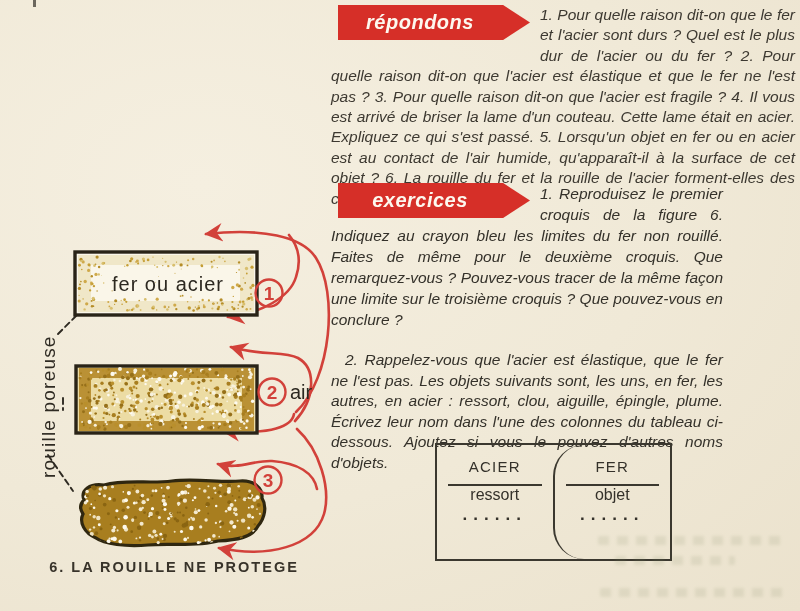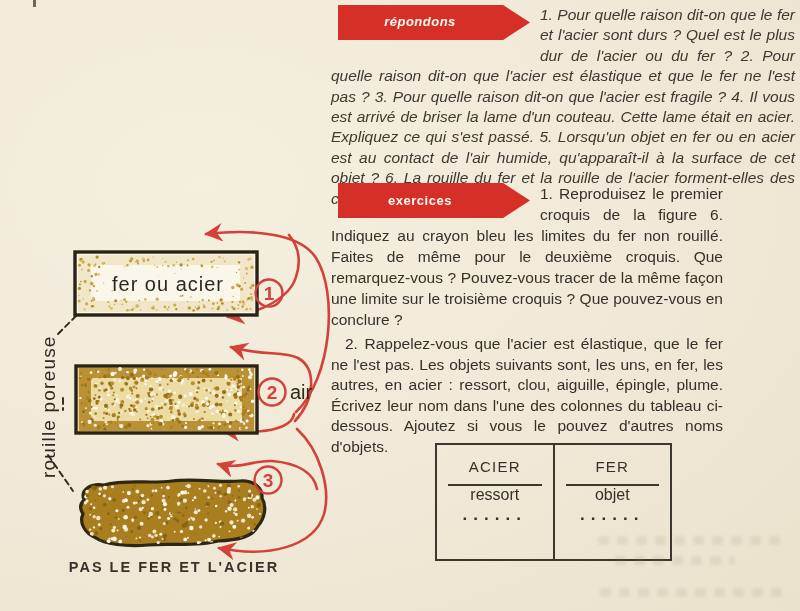--- a/index.html
+++ b/index.html
@@ -11,39 +11,39 @@
   }
   
   .banner{
     float:left; width:192px; height:35px; margin:0 10px 7px 7px;
     background:#d62f28;
     clip-path:polygon(0 0, 86% 0, 100% 50%, 86% 100%, 0 100%);
     display:flex; align-items:center; justify-content:center;
     padding-right:28px; box-sizing:border-box;
   }
   .banner span{
-    color:#fdf8ef; font-weight:bold; font-size:13px; letter-spacing:.5px;
+    color:#fdf8ef; font-weight:bold; font-size:20px; letter-spacing:.5px;
   }
   
   .repondons{
     position:absolute; left:331px; top:5px; width:464px;
     font-style:italic; font-size:15.5px; line-height:20.4px;
     text-align:justify; color:#3d3931;
   }
   .exercices{
     position:absolute; left:331px; top:183px; width:392px;
-    font-size:15.5px; line-height:21px; text-align:justify; color:#34312a;
+    font-size:15.5px; line-height:21px; text-align:justify; color:#34312a;font-style:italic;
   }
-  .exercices .p2{ margin-top:4px; line-height:20.5px; text-indent:14px;}
+  .exercices .p2{ margin-top:20px; line-height:20.5px; text-indent:14px;}
   
   .obj-table{
     position:absolute; left:435px; top:443px; width:233px; height:114px;
     border:2px solid #3b382f; display:flex; background:transparent;
   }
-  .obj-col{ flex:1; display:flex; flex-direction:column; align-items:center; }
+  .obj-col{ flex:1; display:flex; flex-direction:column; align-items:center;border-radius:31px; }
   .obj-col.second{ border-left:2px solid #3b382f; }
   .obj-head{ margin-top:13px; font-size:15px; letter-spacing:1.2px; color:#34312a;}
   .obj-rule{ height:2px; background:#3b382f; width:calc(100% - 22px); margin-top:9px;}
   .obj-val{ font-size:16px; color:#34312a;}
   .obj-dots{ margin-top:1px; font-size:17px; font-weight:bold; letter-spacing:6px; color:#34312a;}
   
   .fig-svg{ position:absolute; left:0; top:185px; }
   .fig-caption{
     position:absolute; left:28px; top:556px; width:292px; text-align:center;
     font-weight:bold; font-size:14.5px; letter-spacing:2px; line-height:1.6;
@@ -1019,20 +1019,20 @@
         <circle cx="268" cy="480" r="13.5" fill="none" stroke="#d2413a" stroke-width="2.4"></circle>
         <text x="268" y="487" text-anchor="middle" font-size="19" font-weight="bold" fill="#d2413a">3</text>
       </g>
     </g>
 
     <text x="290" y="399" font-size="20" fill="#2c2820" font-family="Liberation Sans, sans-serif">air</text>
     <text x="55" y="478" font-size="19" letter-spacing="1.2" fill="#2e2a22" font-family="Liberation Sans, sans-serif" transform="rotate(-90 55 478)">rouille poreuse</text>
   </svg>
 
   <div class="fig-caption">
-    <div>PAS LE FER ET L'ACIER</div>
+    <div>6. LA ROUILLE NE PROTEGE</div>
   </div>
 
   <div class="ghost" style="left:598px; top:536px; width:190px;"></div>
   <div class="ghost" style="left:615px; top:556px; width:120px;"></div>
   <div class="ghost" style="left:600px; top:588px; width:185px;"></div>
 
 </div>
 
 </body></html>

